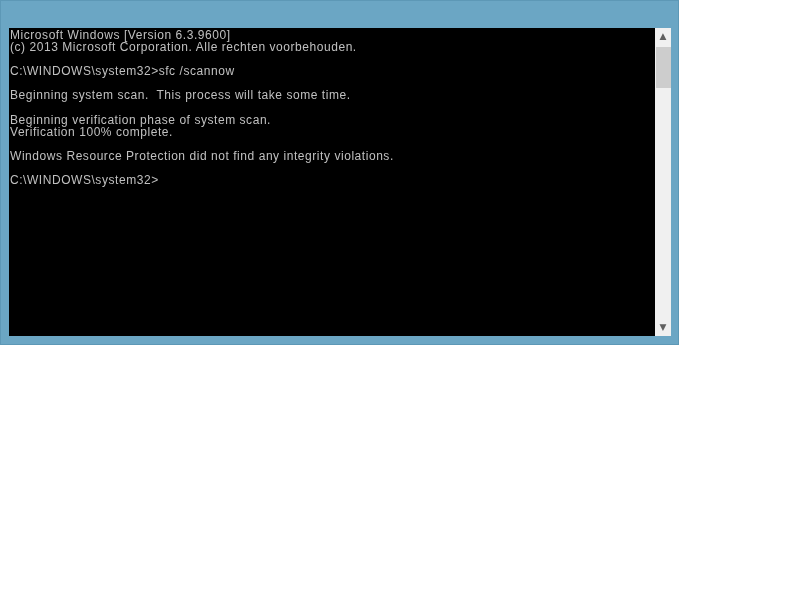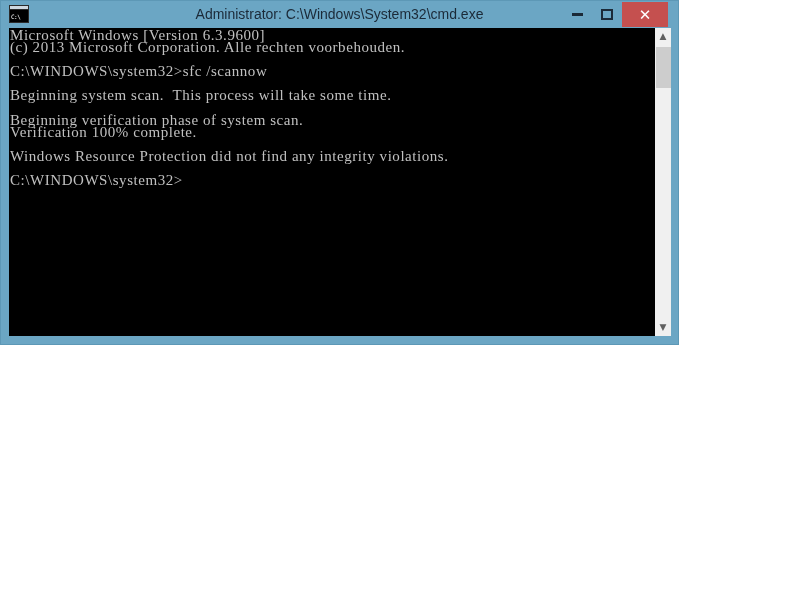--- a/index.html
+++ b/index.html
@@ -137,22 +137,22 @@
     flex: 1 1 auto;
     background: #000000;
     overflow: hidden;
     position: relative;
   }
 
   .console-text {
     margin: 0;
     padding: 1px 0 0 1px;
     color: #c0c0c0;
-    font-family: Liberation Serif, serif;
-    font-size: 15px;
+    font-family: Liberation Sans, sans-serif;
+    font-size: 12px;
     line-height: 12.1px;
     white-space: pre;
     letter-spacing: 0.55px;
   }
 
   
   .scrollbar {
     width: 17px;
     background: #f0f0f0;
     position: relative;
@@ -185,42 +185,20 @@
     background: #cdcdcd;
   }
 </style>
 </head>
 <body>
 
 <div id="desktop">
 
   <div id="cmd-window">
 
-    <div class="titlebar">
-
-      <div class="win-icon">
-        <div class="icon-top"></div>
-        <div class="icon-body">C:\</div>
-      </div>
-
-      <div class="title-text">Administrator: C:\Windows\System32\cmd.exe</div>
-
-      <div class="caption-buttons">
-        <div class="cap-btn">
-          <span class="glyph-min"></span>
-        </div>
-        <div class="cap-btn">
-          <span class="glyph-max"></span>
-        </div>
-        <div class="cap-btn close">
-          <span class="glyph-close">✕</span>
-        </div>
-      </div>
-
-    </div>
 
     <div class="console-wrap">
 
       <div class="console-screen">
         <pre class="console-text">Microsoft Windows [Version 6.3.9600]
 (c) 2013 Microsoft Corporation. Alle rechten voorbehouden.
 
 C:\WINDOWS\system32&gt;sfc /scannow
 
 Beginning system scan.  This process will take some time.

